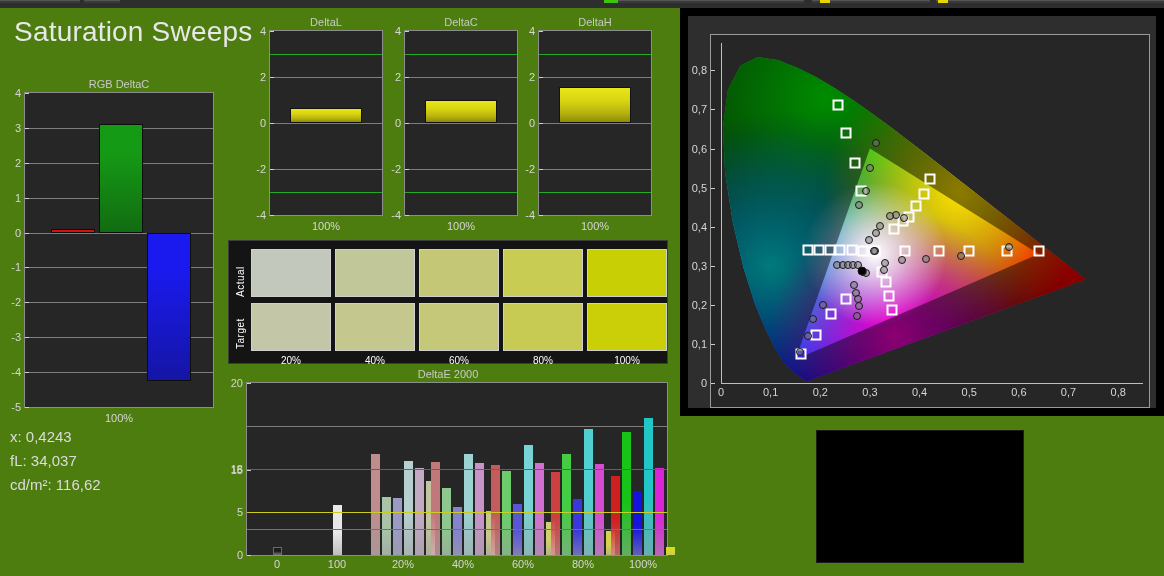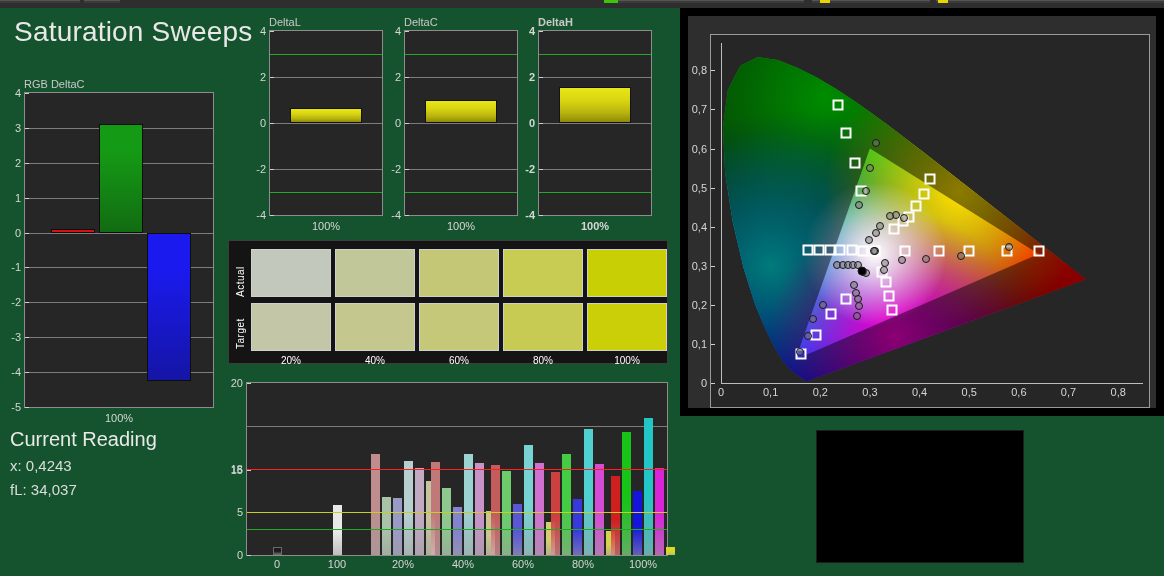--- a/index.html
+++ b/index.html
@@ -2,34 +2,34 @@
 <html><head>
 <meta charset="utf-8">
 <style>
   * { box-sizing: border-box; margin: 0; padding: 0; }
   html, body {
     width: 1164px; height: 576px;
     background: #333333;
     font-family: "Liberation Sans", sans-serif;
     overflow: hidden;
   }
-  #app { position: relative; width: 1164px; height: 576px; background: #14532d; }
+  #app { position: relative; width: 1164px; height: 576px; background: #4d7c0f; }
 
   .topstrip { position:absolute; left:0; top:0; width:1164px; height:8px; background:#2e2e2e; }
   .topstrip .seg { position:absolute; top:0; height:3px; background:#3a3a3a; border-top:1px solid #555; }
   .topstrip .acc { position:absolute; top:0; height:3px; }
 
   
   .title {
     position:absolute; left:14px; top:16px;
     font-size:28px; color:#e8e8e8; letter-spacing:0.2px;
   }
 
   
-  .chart-title { position:absolute; width:100%; top:0; font-size:11px; color:#c9c9c9; }
+  .chart-title { position:absolute; width:100%; text-align:center; top:0; font-size:11px; color:#c9c9c9; }
   .plot { position:absolute; background:#262626; border:1px solid #8d8d8d; }
   .ytick { position:absolute; right:100%; transform:translateY(-50%); padding-right:4px;
            font-size:11px; color:#d6d6d6; white-space:nowrap; }
   .ytick::after { content:''; position:absolute; left:100%; top:50%; width:4px; height:1px; background:#cfcfcf; }
   .xtick { position:absolute; top:100%; transform:translateX(-50%); padding-top:3px;
            font-size:11px; color:#d6d6d6; white-space:nowrap; }
   .gline { position:absolute; left:0; right:0; height:1px; background:#7d7d7d; }
   .limline { position:absolute; left:0; right:0; height:1px; }
 
   
@@ -153,21 +153,21 @@
         <div class="ytick" style="top:92px;">0</div>
         <div class="gline" style="top:138px;"></div>
         <div class="ytick" style="top:138px;">-2</div>
         <div class="ytick" style="top:184px;">-4</div>
         <div class="limline" style="top:23px;background:#22aa22;"></div>
         <div class="limline" style="top:161px;background:#22aa22;"></div>
         <div class="deltabar" style="left:20px;top:69px;width:72px;height:23px;"></div>
       </div>
     <div class="xlab">100%</div>
   </div>
-  <div class="delta" id="deltaH" style="left:538px;font-weight:bold;">
+  <div class="delta" id="deltaH" style="left:538px;">
     <div class="chart-title">DeltaH</div>
     <div class="plot">
         <div class="ytick" style="top:0px;">4</div>
         <div class="gline" style="top:46px;"></div>
         <div class="ytick" style="top:46px;">2</div>
         <div class="gline" style="top:92px;"></div>
         <div class="ytick" style="top:92px;">0</div>
         <div class="gline" style="top:138px;"></div>
         <div class="ytick" style="top:138px;">-2</div>
         <div class="ytick" style="top:184px;">-4</div>
@@ -192,20 +192,21 @@
       <div class="sw-xlab" style="left:190px;top:114px;width:80px;">60%</div>
       <div class="swatch" style="left:274px;top:8px;width:80px;height:48px;background:#c8cc53;"></div>
       <div class="swatch" style="left:274px;top:62px;width:80px;height:48px;background:#c8cb53;"></div>
       <div class="sw-xlab" style="left:274px;top:114px;width:80px;">80%</div>
       <div class="swatch" style="left:358px;top:8px;width:80px;height:48px;background:#c9cf05;"></div>
       <div class="swatch" style="left:358px;top:62px;width:80px;height:48px;background:#cbcf07;"></div>
       <div class="sw-xlab" style="left:358px;top:114px;width:80px;">100%</div>
     </div>
 
   <div id="deltaE">
+    <div class="chart-title">DeltaE 2000</div>
     <div class="plot" id="dePlot">
         <div class="ytick" style="top:0px;">20</div>
         <div class="gline" style="top:43px;"></div>
         <div class="ytick" style="top:43px;margin-top:44px;">15</div>
         <div class="gline" style="top:86px;"></div>
         <div class="ytick" style="top:86px;">18</div>
         <div class="gline" style="top:129px;"></div>
         <div class="ytick" style="top:129px;">5</div>
         <div class="ytick" style="top:172px;">0</div>
         <div class="limline" style="top:86px;background:#ff1f1f;z-index:5;"></div>
@@ -400,18 +401,18 @@
           <div class="ciePt" style="left:89.43529411764706px;top:316.735632183908px;width:8px;height:8px;background:#77777780;z-index:9;"></div>
           <div class="ciePt" style="left:150.50117647058823px;top:235.83908045977012px;width:9px;height:9px;background:#000;z-index:10;"></div>
         </div>
     </div>
 
   </div>
 
   <div id="blackPreview"></div>
 
   <div id="reading">
-    <div class="rt">Current Reading</div>
     <div class="rl">x: 0,4243</div>
     <div class="rl">fL: 34,037</div>
+    <div class="rl">cd/m²: 116,62</div>
   </div>
 
 </div>
 
 </body></html>

